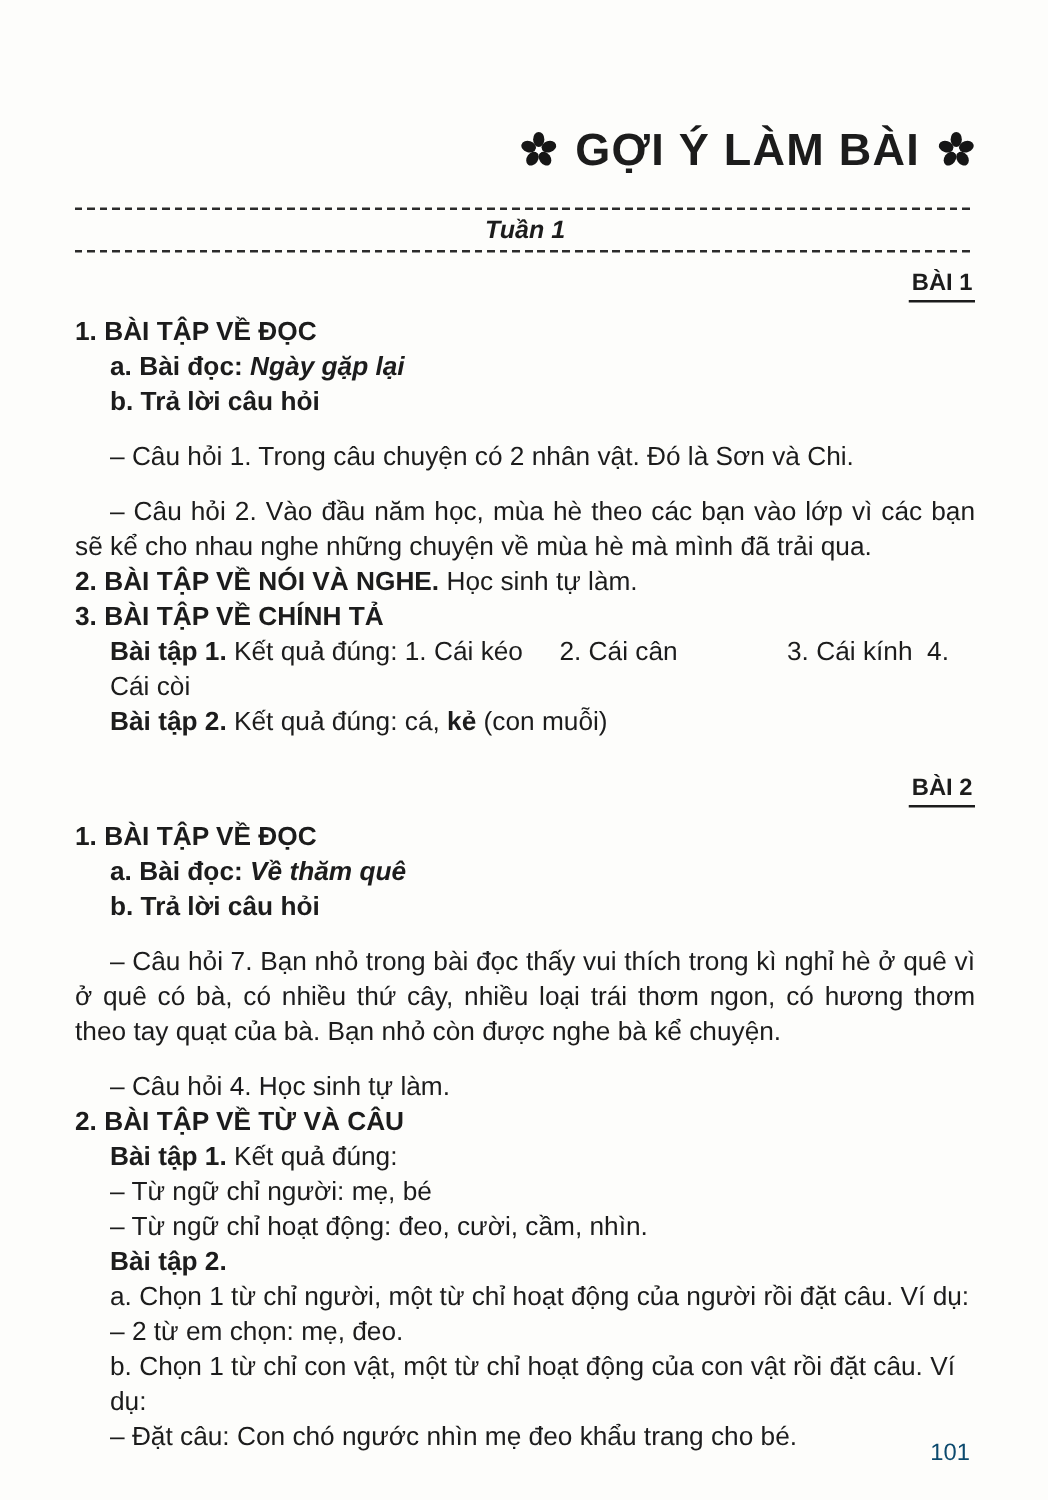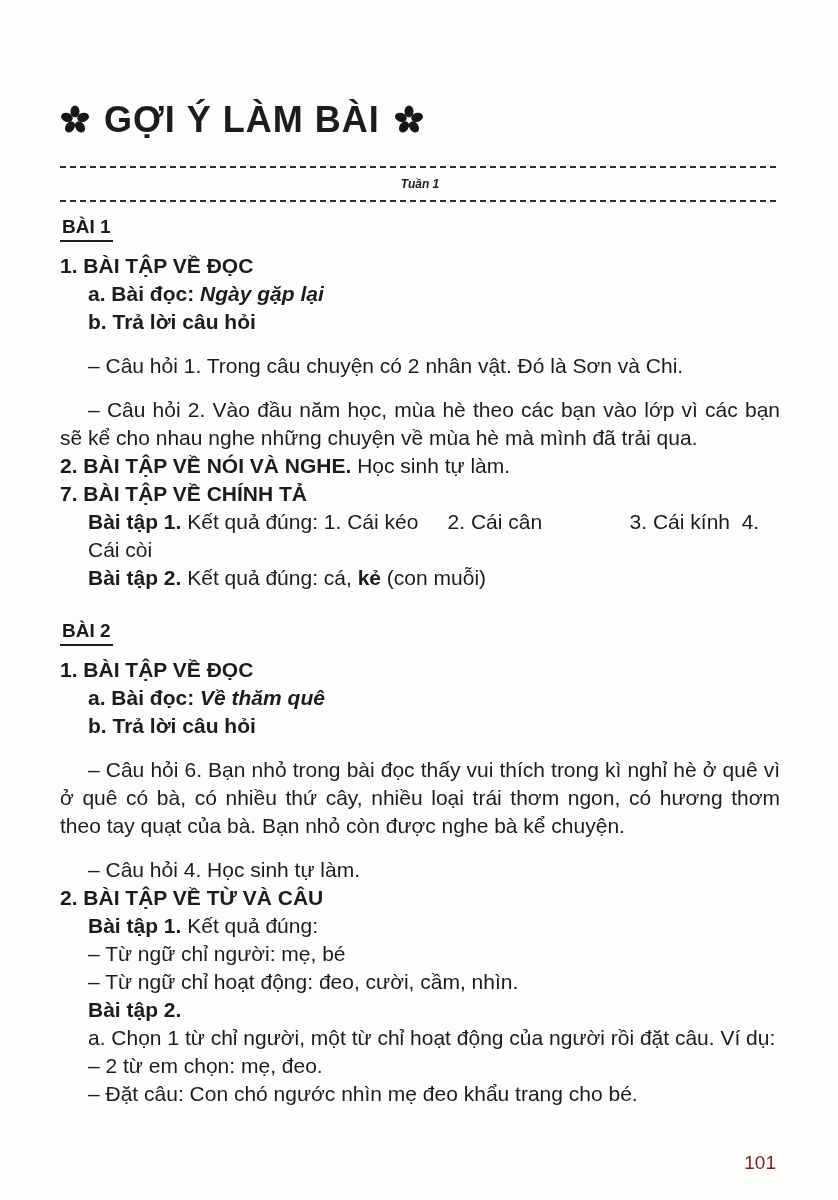--- a/index.html
+++ b/index.html
@@ -10,21 +10,21 @@
     height: 1200px;
     background: #fdfdfb;
     color: #1c1c1c;
     font-family: "Liberation Sans", "DejaVu Sans", sans-serif;
     overflow: hidden;
     padding: 0 58px 0 60px;
   }
   .title-row {
     display: flex;
     align-items: center;
-    justify-content: flex-start;
+    justify-content: flex-end;
     gap: 14px;
     padding-top: 98px;
     margin-bottom: 24px;
   }
   .title {
     font-size: 36px;
     font-weight: bold;
     letter-spacing: 1px;
     line-height: 44px;
     white-space: nowrap;
@@ -32,26 +32,26 @@
   .flower { display: inline-flex; }
   .flower svg { display: block; }
   .rule {
     height: 2px;
     background: repeating-linear-gradient(to right, #2b2b2b 0 6px, transparent 6px 10px);
   }
   .week {
     text-align: center;
     font-weight: bold;
     font-style: italic;
-    font-size: 12px;
+    font-size: 20px;
     line-height: 28px;
     margin: 2px 0;
   }
   .lesson-heading {
-    text-align: left;
+    text-align: right;
     font-size: 19px;
     font-weight: bold;
     margin: 14px 0 10px;
   }
   .lesson-heading > span {
     display: inline-block;
     border-bottom: 2px solid #1c1c1c;
     padding: 0 2px 2px;
   }
   .lesson-2 .lesson-heading { margin-top: 28px; }
@@ -62,21 +62,21 @@
   .para { text-indent: 28px; text-align: justify; margin-top: 16px; }
   .ind { padding-left: 28px; }
   .b { font-weight: bold; }
   .i { font-style: italic; }
   .keep-space { white-space: pre-wrap; }
   .footer {
     position: absolute;
     right: 62px;
     bottom: 26px;
     font-size: 19px;
-    color: #7f1d1d;
+    color: #0c4a6e;
   }
 </style>
 </head>
 <body>
 
 <div class="page">
 
   <div class="title-row">
     <span class="flower">
       <svg width="30" height="30" viewBox="0 0 24 24" aria-hidden="true">
@@ -111,40 +111,41 @@
 
   <section class="lesson lesson-1">
     <h2 class="lesson-heading"><span>BÀI 1</span></h2>
 
     <p class="line b">1. BÀI TẬP VỀ ĐỌC</p>
     <p class="line ind"><span class="b">a. Bài đọc: </span><span class="b i">Ngày gặp lại</span></p>
     <p class="line ind b">b. Trả lời câu hỏi</p>
     <p class="para">– Câu hỏi 1. Trong câu chuyện có 2 nhân vật. Đó là Sơn và Chi.</p>
     <p class="para">– Câu hỏi 2. Vào đầu năm học, mùa hè theo các bạn vào lớp vì các bạn sẽ kể cho nhau nghe những chuyện về mùa hè mà mình đã trải qua.</p>
     <p class="line"><span class="b">2. BÀI TẬP VỀ NÓI VÀ NGHE.</span><span> Học sinh tự làm.</span></p>
-    <p class="line b">7. BÀI TẬP VỀ CHÍNH TẢ</p>
+    <p class="line b">3. BÀI TẬP VỀ CHÍNH TẢ</p>
     <p class="line ind"><span class="b">Bài tập 1. </span><span class="keep-space">Kết quả đúng: 1. Cái kéo     2. Cái cân               3. Cái kính  4. Cái còi</span></p>
     <p class="line ind"><span class="b">Bài tập 2. </span><span>Kết quả đúng: cá, </span><span class="b">kẻ</span><span> (con muỗi)</span></p>
   </section>
 
   <section class="lesson lesson-2">
     <h2 class="lesson-heading"><span>BÀI 2</span></h2>
 
     <p class="line b">1. BÀI TẬP VỀ ĐỌC</p>
     <p class="line ind"><span class="b">a. Bài đọc: </span><span class="b i">Về thăm quê</span></p>
     <p class="line ind b">b. Trả lời câu hỏi</p>
-    <p class="para">– Câu hỏi 6. Bạn nhỏ trong bài đọc thấy vui thích trong kì nghỉ hè ở quê vì ở quê có bà, có nhiều thứ cây, nhiều loại trái thơm ngon, có hương thơm theo tay quạt của bà. Bạn nhỏ còn được nghe bà kể chuyện.</p>
+    <p class="para">– Câu hỏi 7. Bạn nhỏ trong bài đọc thấy vui thích trong kì nghỉ hè ở quê vì ở quê có bà, có nhiều thứ cây, nhiều loại trái thơm ngon, có hương thơm theo tay quạt của bà. Bạn nhỏ còn được nghe bà kể chuyện.</p>
     <p class="para">– Câu hỏi 4. Học sinh tự làm.</p>
     <p class="line b">2. BÀI TẬP VỀ TỪ VÀ CÂU</p>
     <p class="line ind"><span class="b">Bài tập 1. </span><span>Kết quả đúng:</span></p>
     <p class="line ind">– Từ ngữ chỉ người: mẹ, bé</p>
     <p class="line ind">– Từ ngữ chỉ hoạt động: đeo, cười, cầm, nhìn.</p>
     <p class="line ind b">Bài tập 2.</p>
     <p class="line ind">a. Chọn 1 từ chỉ người, một từ chỉ hoạt động của người rồi đặt câu. Ví dụ:</p>
     <p class="line ind">– 2 từ em chọn: mẹ, đeo.</p>
+    <p class="line ind">b. Chọn 1 từ chỉ con vật, một từ chỉ hoạt động của con vật rồi đặt câu. Ví dụ:</p>
     <p class="line ind">– Đặt câu: Con chó ngước nhìn mẹ đeo khẩu trang cho bé.</p>
   </section>
 
   <div class="footer">
     <span>101</span>
   </div>
 
 </div>
 
 </body></html>

